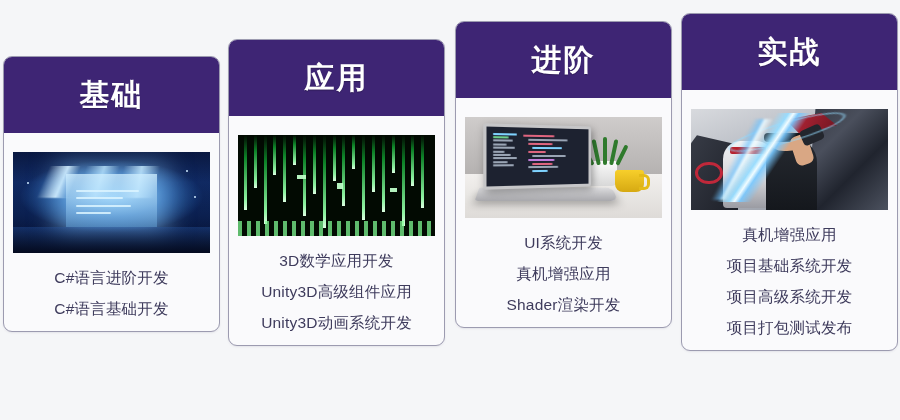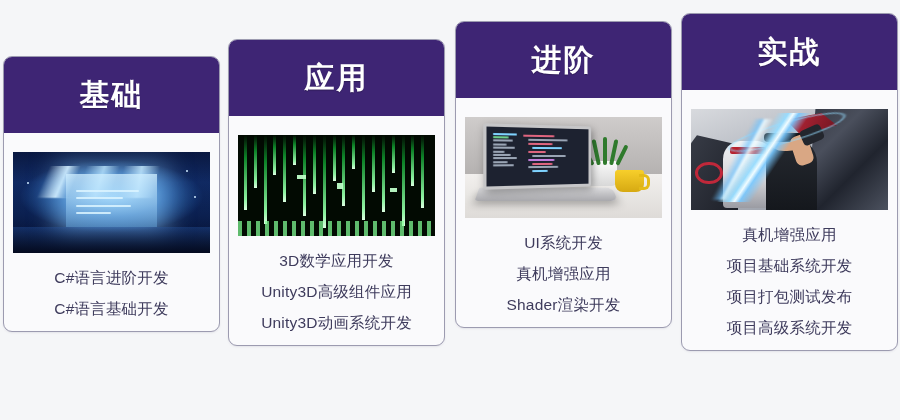--- a/index.html
+++ b/index.html
@@ -384,19 +384,19 @@
         <div class="headset"></div>
         <div class="arm"></div>
         <div class="controller"></div>
         <div class="swirl"></div>
         <div class="blade2"></div>
         <div class="blade"></div>
       </div>
       <div class="item-list">
         <div class="item">真机增强应用</div>
         <div class="item">项目基础系统开发</div>
+        <div class="item">项目高级系统开发</div>
         <div class="item">项目打包测试发布</div>
-        <div class="item">项目高级系统开发</div>
       </div>
     </div>
   </div>
 
 </div>
 
 </body></html>

